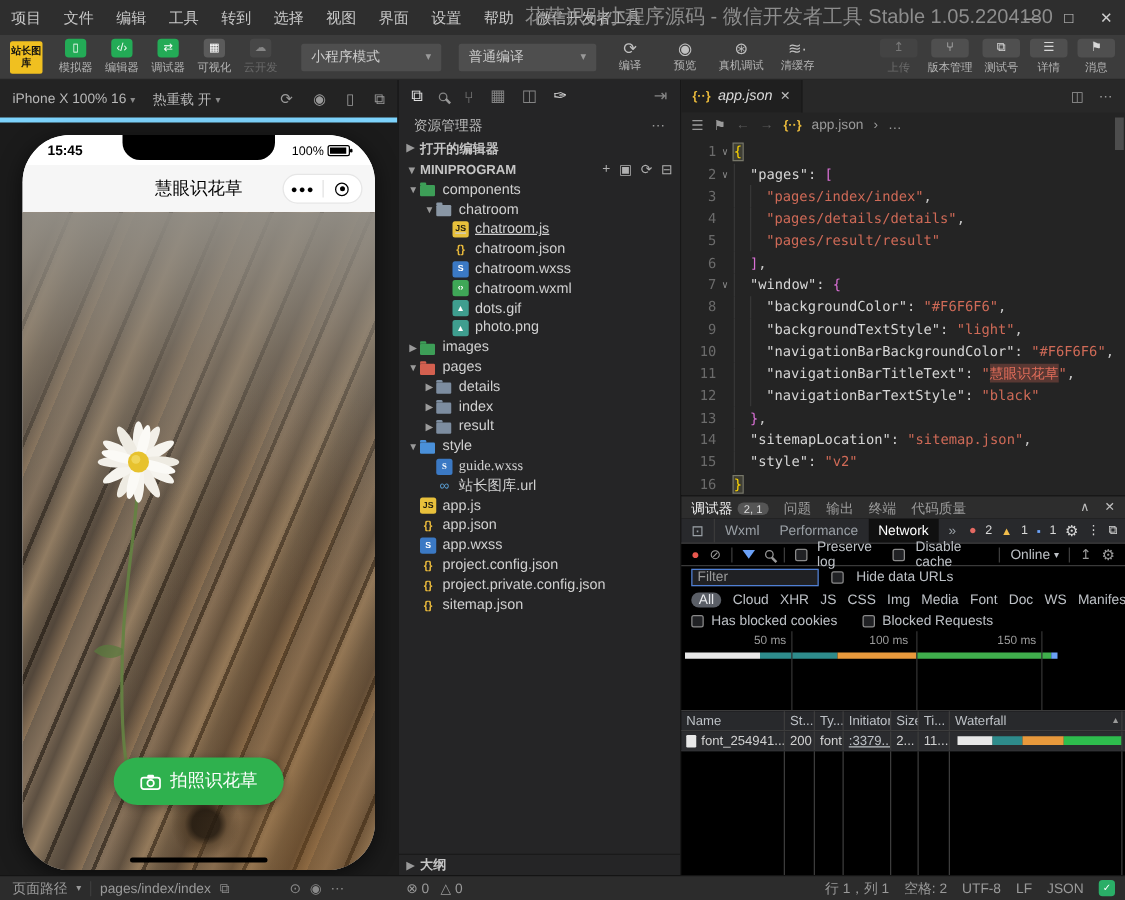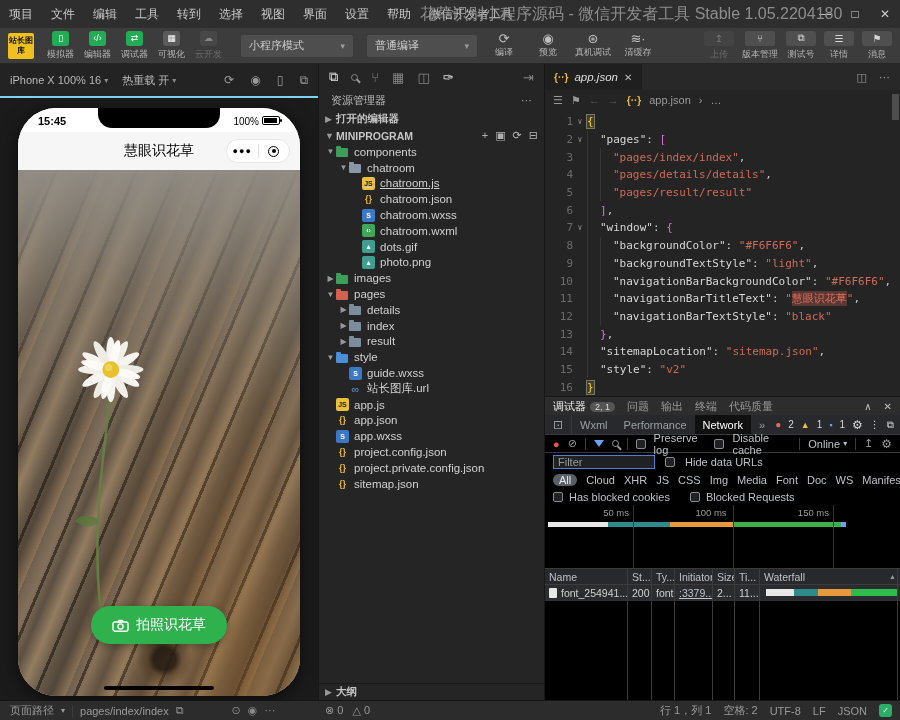--- a/index.html
+++ b/index.html
@@ -32,21 +32,21 @@
   .abtn .ic{font-size:13px;color:#c0c0c0;line-height:13px}
   .abtn .lb{font-size:9px;color:#b4b4b4;white-space:nowrap}
   #tb-right{margin-left:auto;display:flex;align-items:center;margin-right:8px}
   .rbtn{display:flex;flex-direction:column;align-items:center;gap:2px;margin-left:8px}
   .rbtn .ric{width:30px;height:15px;background:#4f4f4f;border-radius:3px;display:flex;align-items:center;justify-content:center;font-size:10px;color:#d8d8d8}
   .rbtn .lb{font-size:9px;color:#b4b4b4;white-space:nowrap}
   .rbtn.disabled{opacity:.38}
 
   
   #sim-panel{position:absolute;left:0;top:64px;width:318px;height:636px;background:#1b1b1b}
-  #sim-header{height:34px;display:flex;align-items:center;padding:0 10px;gap:14px;background:#232323;border-bottom:2px solid #7dd3fc;font-size:11px;color:#b8b8b8}
+  #sim-header{height:34px;display:flex;align-items:center;padding:0 10px;gap:14px;background:#232323;border-bottom:4px solid #7dd3fc;font-size:11px;color:#b8b8b8}
   #sim-header .si{color:#9a9a9a;font-size:12px}
   #sim-icons{margin-left:auto;display:flex;gap:16px}
   #phone{position:absolute;left:18px;top:44px;width:282px;height:588px;background:#fff;border-radius:38px;
     box-shadow:0 4px 18px rgba(0,0,0,.6);overflow:hidden;display:flex;flex-direction:column}
   #notch{position:absolute;left:50%;transform:translateX(-50%);top:0;width:122px;height:20px;background:#000;border-radius:0 0 14px 14px;z-index:5}
   #p-status{height:24px;display:flex;align-items:center;padding:2px 20px 0;color:#000;font-size:11px;font-weight:bold;background:#fff}
   #p-batt{margin-left:auto;display:flex;gap:3px;font-weight:normal;font-size:10px}
   .batt{width:18px;height:9px;border:1px solid #000;border-radius:2px;position:relative}
   .batt::before{content:'';position:absolute;left:1px;top:1px;bottom:1px;width:13px;background:#000}
   .batt::after{content:'';position:absolute;right:-3px;top:2px;width:2px;height:3px;background:#000;border-radius:1px}
@@ -430,21 +430,21 @@
         <div class="trow" style="padding-left: 19px;">
           <span class="arr">▶</span>
           <span class="fo" style="--c: #7d8da0;"></span>
           <span>result</span>
         </div>
         <div class="trow" style="padding-left: 6px;">
           <span class="arr">▼</span>
           <span class="fo" style="--c: #4a90d9;"></span>
           <span>style</span>
         </div>
-        <div class="trow" style="padding-left: 19px;">
+        <div class="trow" style="padding-left: 19px; font-family: Liberation Serif, serif;">
           <span class="arr"></span>
           <span class="fi fi-wxss">S</span>
           <span>guide.wxss</span>
         </div>
         <div class="trow" style="padding-left: 19px;">
           <span class="arr"></span>
           <span class="fi fi-link">∞</span>
           <span>站长图库.url</span>
         </div>
         <div class="trow" style="padding-left: 6px;">

